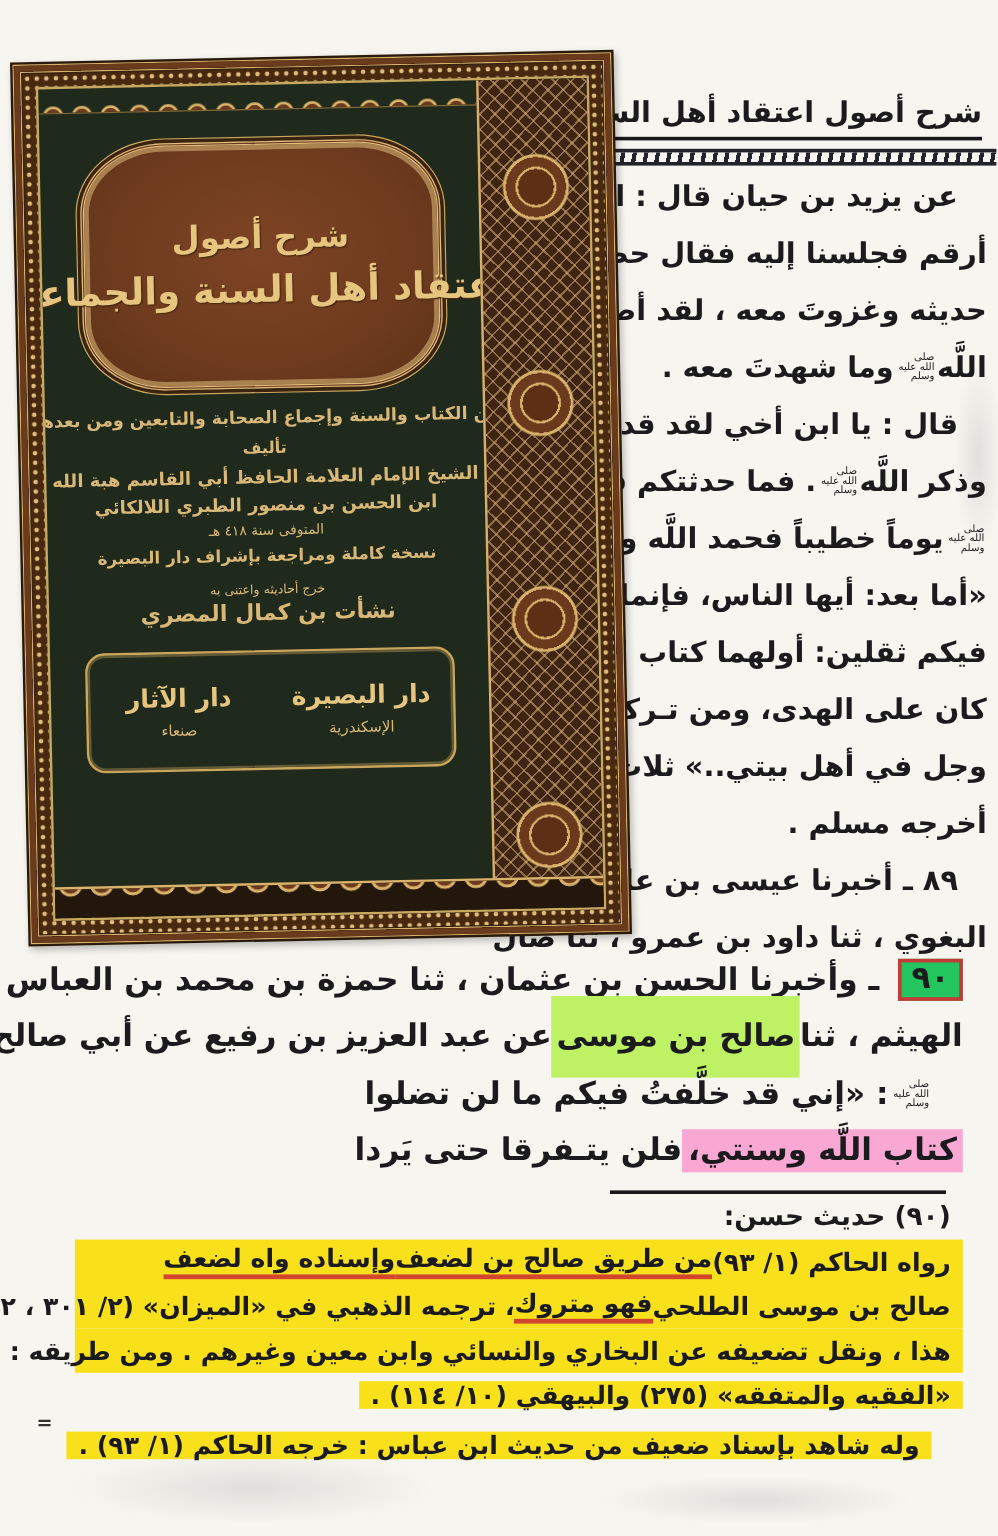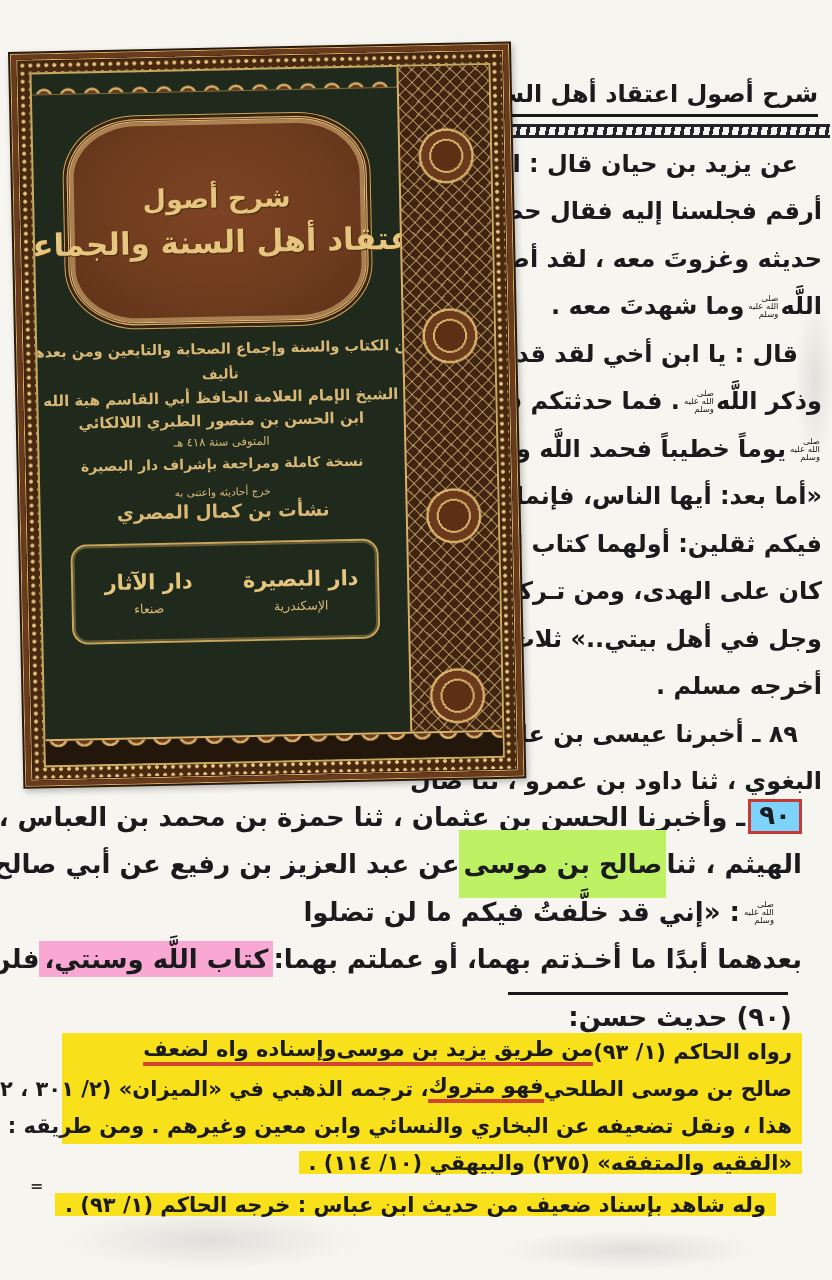--- a/index.html
+++ b/index.html
@@ -31,35 +31,35 @@
   .rc-line.indent{padding-right:24px;}
   
   .main-text{
     position:absolute;top:793px;right:30px;width:772px;z-index:1;
     font-size:26px;font-weight:bold;direction:rtl;
   }
   .main-line{height:47.5px;display:flex;align-items:center;white-space:nowrap;}
   .main-line.indent{padding-right:26px;}
   
   .fn-rule{position:absolute;top:992px;left:508px;width:280px;height:3px;background:#17171c;}
-  .fn-head{position:absolute;top:1002px;right:40px;font-size:26px;font-weight:bold;white-space:nowrap;}
+  .fn-head{position:absolute;top:1002px;right:40px;font-size:22px;font-weight:bold;white-space:nowrap;}
   .fn-block{
     position:absolute;top:1033px;left:62px;width:740px;direction:rtl;
     font-size:21px;font-weight:bold;
   }
   .fn-line{height:37px;display:flex;align-items:center;white-space:nowrap;background:#f8e11a;padding:0 10px 0 4px;}
   .fn-inline{display:inline-flex;align-items:center;height:23px;background:#f8e11a;padding:0 10px;white-space:nowrap;}
   .fn-row{height:37px;display:flex;align-items:center;}
   .fn-row.row2{margin-top:5px;margin-right:26px;}
   .margin-eq{position:absolute;top:1176px;left:30px;font-size:16px;font-weight:bold;color:#333;}
   
   .seg-hl-yellow{background:#f9a8d4;padding:3px 5px;}
   .seg-hl-pink{background:#bef264;padding:19px 4px;}
-  .seg-box-red{display:inline-block;border:3px solid #c53a35;background:#7dd3fc;
-    padding:0 8px 2px;line-height:1.05;margin-left:3px;}
+  .seg-box-red{display:inline-block;border:3px solid #c53a35;background:#22c55e;
+    padding:0 8px 2px;line-height:1.05;margin-left:16px;}
   .seg-u-red{border-bottom:4px solid #d2452f;padding-bottom:1px;}
   .seg-saw{display:inline-block;width:32px;font-size:8.5px;line-height:8px;font-weight:normal;
     white-space:normal;vertical-align:-4px;margin:0 2px;}
   
   .cover{
     position:absolute;left:8px;top:52px;width:497px;height:731px;z-index:10;
     transform:rotate(-1.2deg);transform-origin:top left;
     background:#2a1a0b;padding:3px;box-shadow:2px 3px 6px rgba(0,0,0,.25);
   }
   .cover-brown{height:100%;box-sizing:border-box;border:5px solid #6a3a1c;
@@ -174,32 +174,31 @@
   <div class="main-line">
       <span>الهيثم ، ثنا </span>
       <span class="seg-hl-pink">صالح بن موسى</span>
       <span> عن عبد العزيز بن رفيع عن أبي صالح :</span>
     </div>
   <div class="main-line indent">
       <span class="seg-saw">صلى الله عليه وسلم</span>
       <span> : «إني قد خلَّفتُ فيكم ما لن تضلوا</span>
     </div>
   <div class="main-line">
-      <span>بعدهما أبدًا ما أخـذتم بهما، أو عملتم بهما: </span>
       <span class="seg-hl-yellow">كتاب اللَّه وسنتي،</span>
       <span> فلن يتـفرقا حتى يَردا</span>
     </div>
 </div>
 
 <div class="fn-rule"></div>
 <div class="fn-head">(٩٠) حديث حسن:</div>
 <div class="fn-block">
   <div class="fn-line">
       <span>رواه الحاكم (١/ ٩٣) </span>
-      <span class="seg-u-red">من طريق يزيد بن موسى</span>
+      <span class="seg-u-red">من طريق صالح بن لضعف</span>
       <span class="seg-u-red">وإسناده واه لضعف</span>
     </div>
   <div class="fn-line">
       <span>صالح بن موسى الطلحي </span>
       <span class="seg-u-red">فهو متروك</span>
       <span> ، ترجمه الذهبي في «الميزان» (٢/ ٣٠١ ، ٣٠٢) وذكر حديثه</span>
     </div>
   <div class="fn-line">
       <span>هذا ، ونقل تضعيفه عن البخاري والنسائي وابن معين وغيرهم . ومن طريقه : رواه الخطيب في</span>
     </div>

